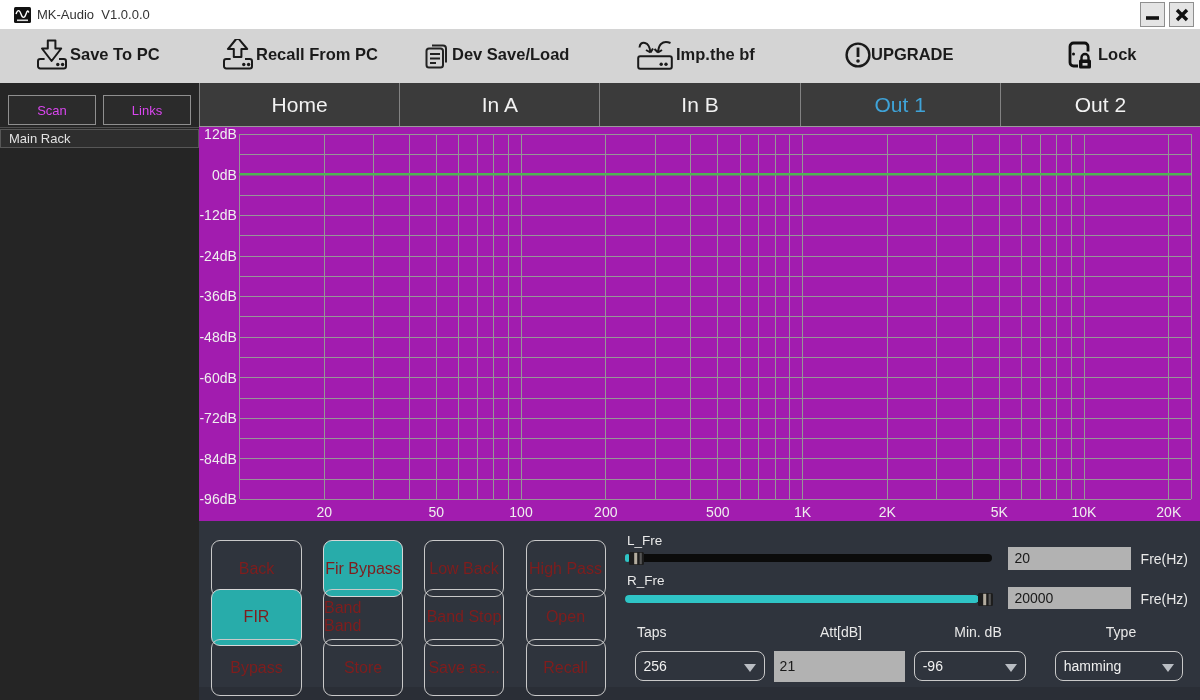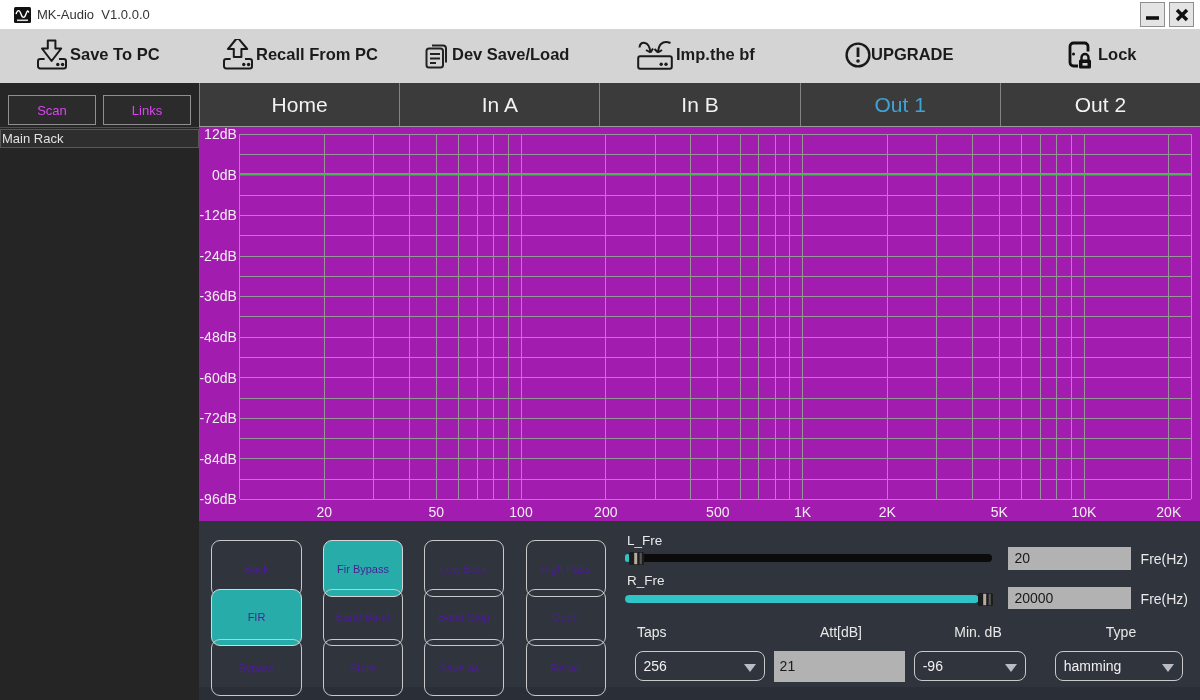--- a/index.html
+++ b/index.html
@@ -10,28 +10,28 @@
 
 #toolbar{left:0;top:29px;width:1200px;height:54px;background:#d4d4d4}
 .tbtext{font-size:16.5px;font-weight:bold;color:#1b1b1b;top:45px}
 
 #tabs{left:199px;top:83px;width:1001px;height:44px;display:flex;border-bottom:1px solid #9a9a9a}
 .tab{flex:1;background:#3b3b3b;color:#f2f2f2;font-size:21px;display:flex;align-items:center;justify-content:center;border-left:1px solid #828282}
 #lefttop{left:0;top:83px;width:199px;height:45px;background:#262626;border-bottom:1px solid #4e4e4e}
 .sbtn{top:12px;height:30px;background:#2b2b2b;border:1px solid #8f8f8f;color:#d946ef;font-size:13px;display:flex;align-items:center;justify-content:center}
 
 #sidebar{left:0;top:128px;width:199px;height:572px;background:#252525}
-#mainrack{left:0;top:1px;width:199px;height:19px;background:#2e2e2e;border:1px solid #575757;color:#e2e2e2;font-size:13px;line-height:17px;padding-left:1px}
+#mainrack{left:0;top:1px;width:199px;height:19px;background:#2e2e2e;border:1px solid #575757;color:#e2e2e2;font-size:13px;line-height:17px;padding-left:8px}
 
 #chart{left:199px;top:127px;width:1001px;height:394px;background:#a21caf}
 #chart svg{position:absolute;left:0;top:0}
 
 #panel{left:199px;top:521px;width:1001px;height:179px;background:#2f343d}
 #panelstrip{left:199px;top:687px;width:1001px;height:13px;background:#2a2e36}
-.pbtn{position:absolute;border:1px solid #c9c9c9;border-radius:9px;color:#4c1d95;font-size:11px;display:flex;align-items:center;justify-content:center;height:57px}
+.pbtn{position:absolute;border:1px solid #c9c9c9;border-radius:9px;color:#7f1d1d;font-size:16px;display:flex;align-items:center;justify-content:center;height:57px}
 .teal{background:#28acaa;border-color:#d6d6d6}
 .plabel{position:absolute;color:#e9e9e9;font-size:13.5px}
 .pinput{position:absolute;background:#b2b2b2;color:#1a1a1a;font-size:14px;line-height:23px;padding-left:6px}
 .drop{position:absolute;border:1px solid #c9c9c9;border-radius:8px;color:#f0f0f0;font-size:14px;height:30px;line-height:28px;padding-left:8px}
 .dtri{position:absolute;right:8px;top:11.5px;width:0;height:0;border-left:6.5px solid transparent;border-right:6.5px solid transparent;border-top:8px solid #b9bdc3}
 .track{position:absolute;height:8px;border-radius:4px}
 </style></head>
 <body>
 <div class="abs" id="title"></div>
 <svg class="abs" style="left:14px;top:7px" width="17" height="16" viewBox="0 0 17 16">

